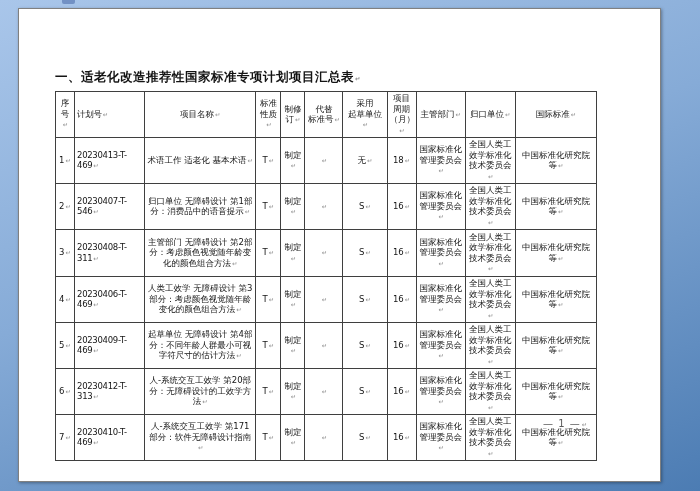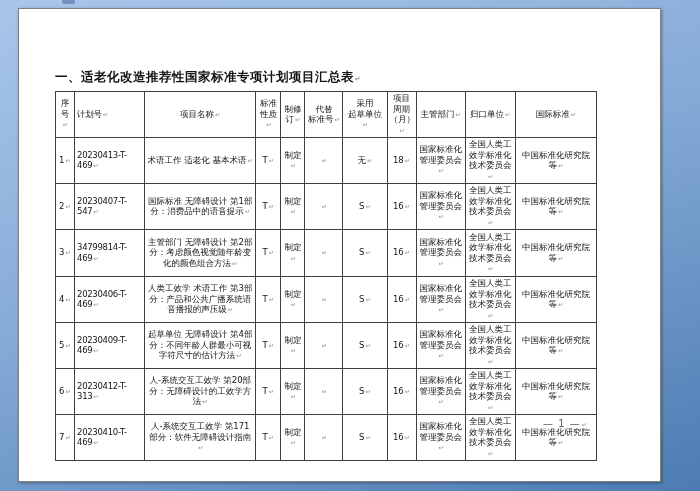--- a/index.html
+++ b/index.html
@@ -118,48 +118,48 @@
             <td class="c4" data-mark="↵">制定</td>
             <td class="c5" data-mark="↵"></td>
             <td class="c6" data-mark="↵">无</td>
             <td class="c7" data-mark="↵">18</td>
             <td class="c8" data-mark="↵">国家标准化管理委员会</td>
             <td class="c9" data-mark="↵">全国人类工效学标准化技术委员会</td>
             <td class="c10" data-mark="↵" data-row-mark="↵">中国标准化研究院等</td>
           </tr>
           <tr>
             <td class="c0" data-mark="↵">2</td>
-            <td class="c1" data-mark="↵">20230407-T-547</td>
-            <td class="c2" data-mark="↵">国际标准 无障碍设计 第1部分：消费品中的语音提示</td>
+            <td class="c1" data-mark="↵">20230407-T-546</td>
+            <td class="c2" data-mark="↵">归口单位 无障碍设计 第1部分：消费品中的语音提示</td>
             <td class="c3" data-mark="↵">T</td>
             <td class="c4" data-mark="↵">制定</td>
             <td class="c5" data-mark="↵"></td>
             <td class="c6" data-mark="↵">S</td>
             <td class="c7" data-mark="↵">16</td>
             <td class="c8" data-mark="↵">国家标准化管理委员会</td>
             <td class="c9" data-mark="↵">全国人类工效学标准化技术委员会</td>
             <td class="c10" data-mark="↵" data-row-mark="↵">中国标准化研究院等</td>
           </tr>
           <tr>
             <td class="c0" data-mark="↵">3</td>
-            <td class="c1" data-mark="↵">34799814-T-469</td>
+            <td class="c1" data-mark="↵">20230408-T-311</td>
             <td class="c2" data-mark="↵">主管部门 无障碍设计 第2部分：考虑颜色视觉随年龄变化的颜色组合方法</td>
             <td class="c3" data-mark="↵">T</td>
             <td class="c4" data-mark="↵">制定</td>
             <td class="c5" data-mark="↵"></td>
             <td class="c6" data-mark="↵">S</td>
             <td class="c7" data-mark="↵">16</td>
             <td class="c8" data-mark="↵">国家标准化管理委员会</td>
             <td class="c9" data-mark="↵">全国人类工效学标准化技术委员会</td>
             <td class="c10" data-mark="↵" data-row-mark="↵">中国标准化研究院等</td>
           </tr>
           <tr>
             <td class="c0" data-mark="↵">4</td>
             <td class="c1" data-mark="↵">20230406-T-469</td>
-            <td class="c2" data-mark="↵">人类工效学 术语工作 第3部分：产品和公共广播系统语音播报的声压级</td>
+            <td class="c2" data-mark="↵">人类工效学 无障碍设计 第3部分：考虑颜色视觉随年龄变化的颜色组合方法</td>
             <td class="c3" data-mark="↵">T</td>
             <td class="c4" data-mark="↵">制定</td>
             <td class="c5" data-mark="↵"></td>
             <td class="c6" data-mark="↵">S</td>
             <td class="c7" data-mark="↵">16</td>
             <td class="c8" data-mark="↵">国家标准化管理委员会</td>
             <td class="c9" data-mark="↵">全国人类工效学标准化技术委员会</td>
             <td class="c10" data-mark="↵" data-row-mark="↵">中国标准化研究院等</td>
           </tr>
           <tr>

